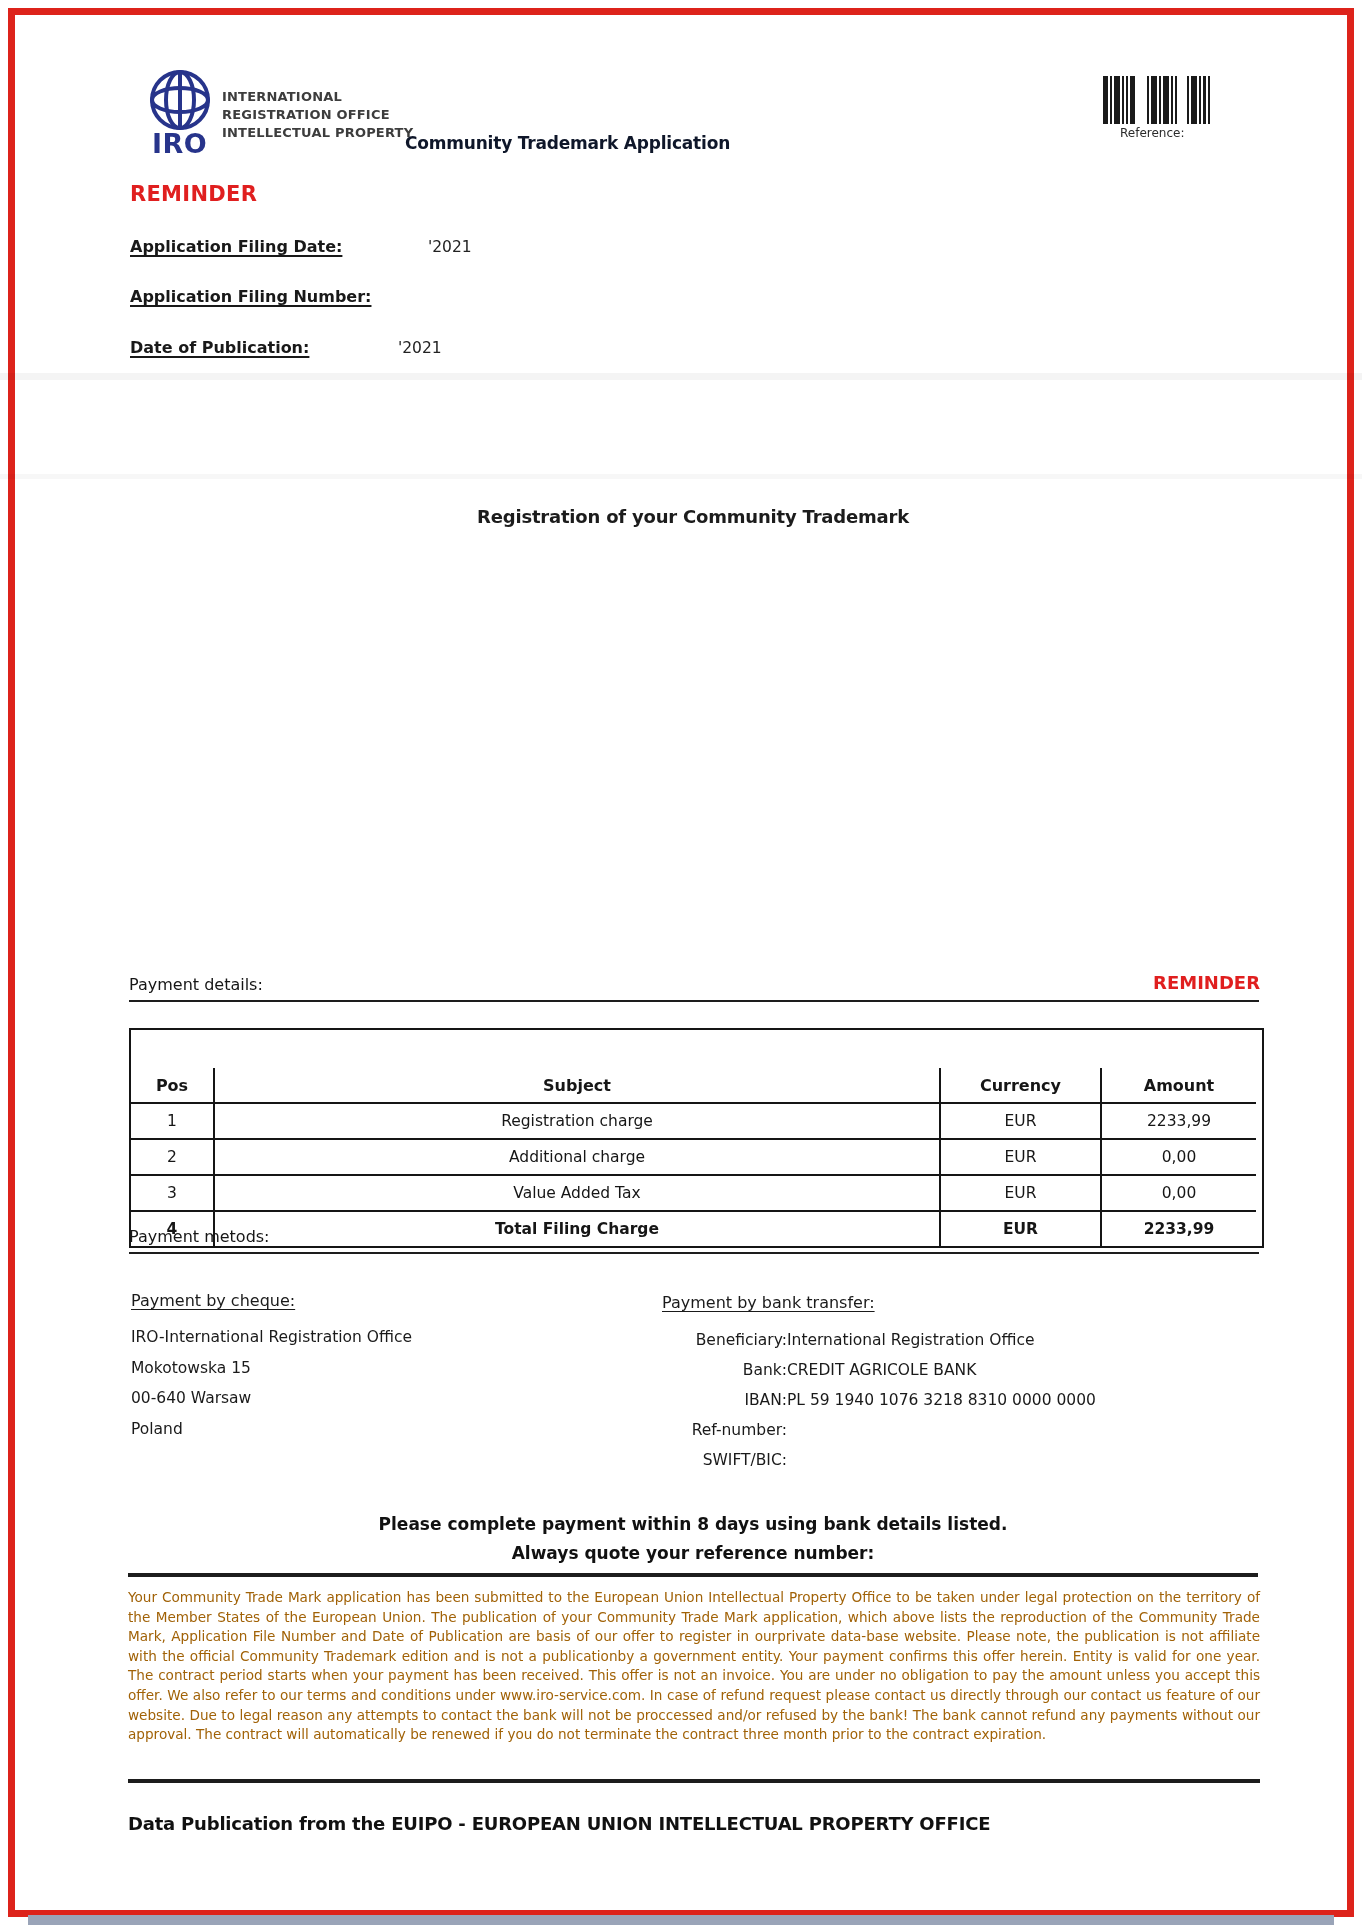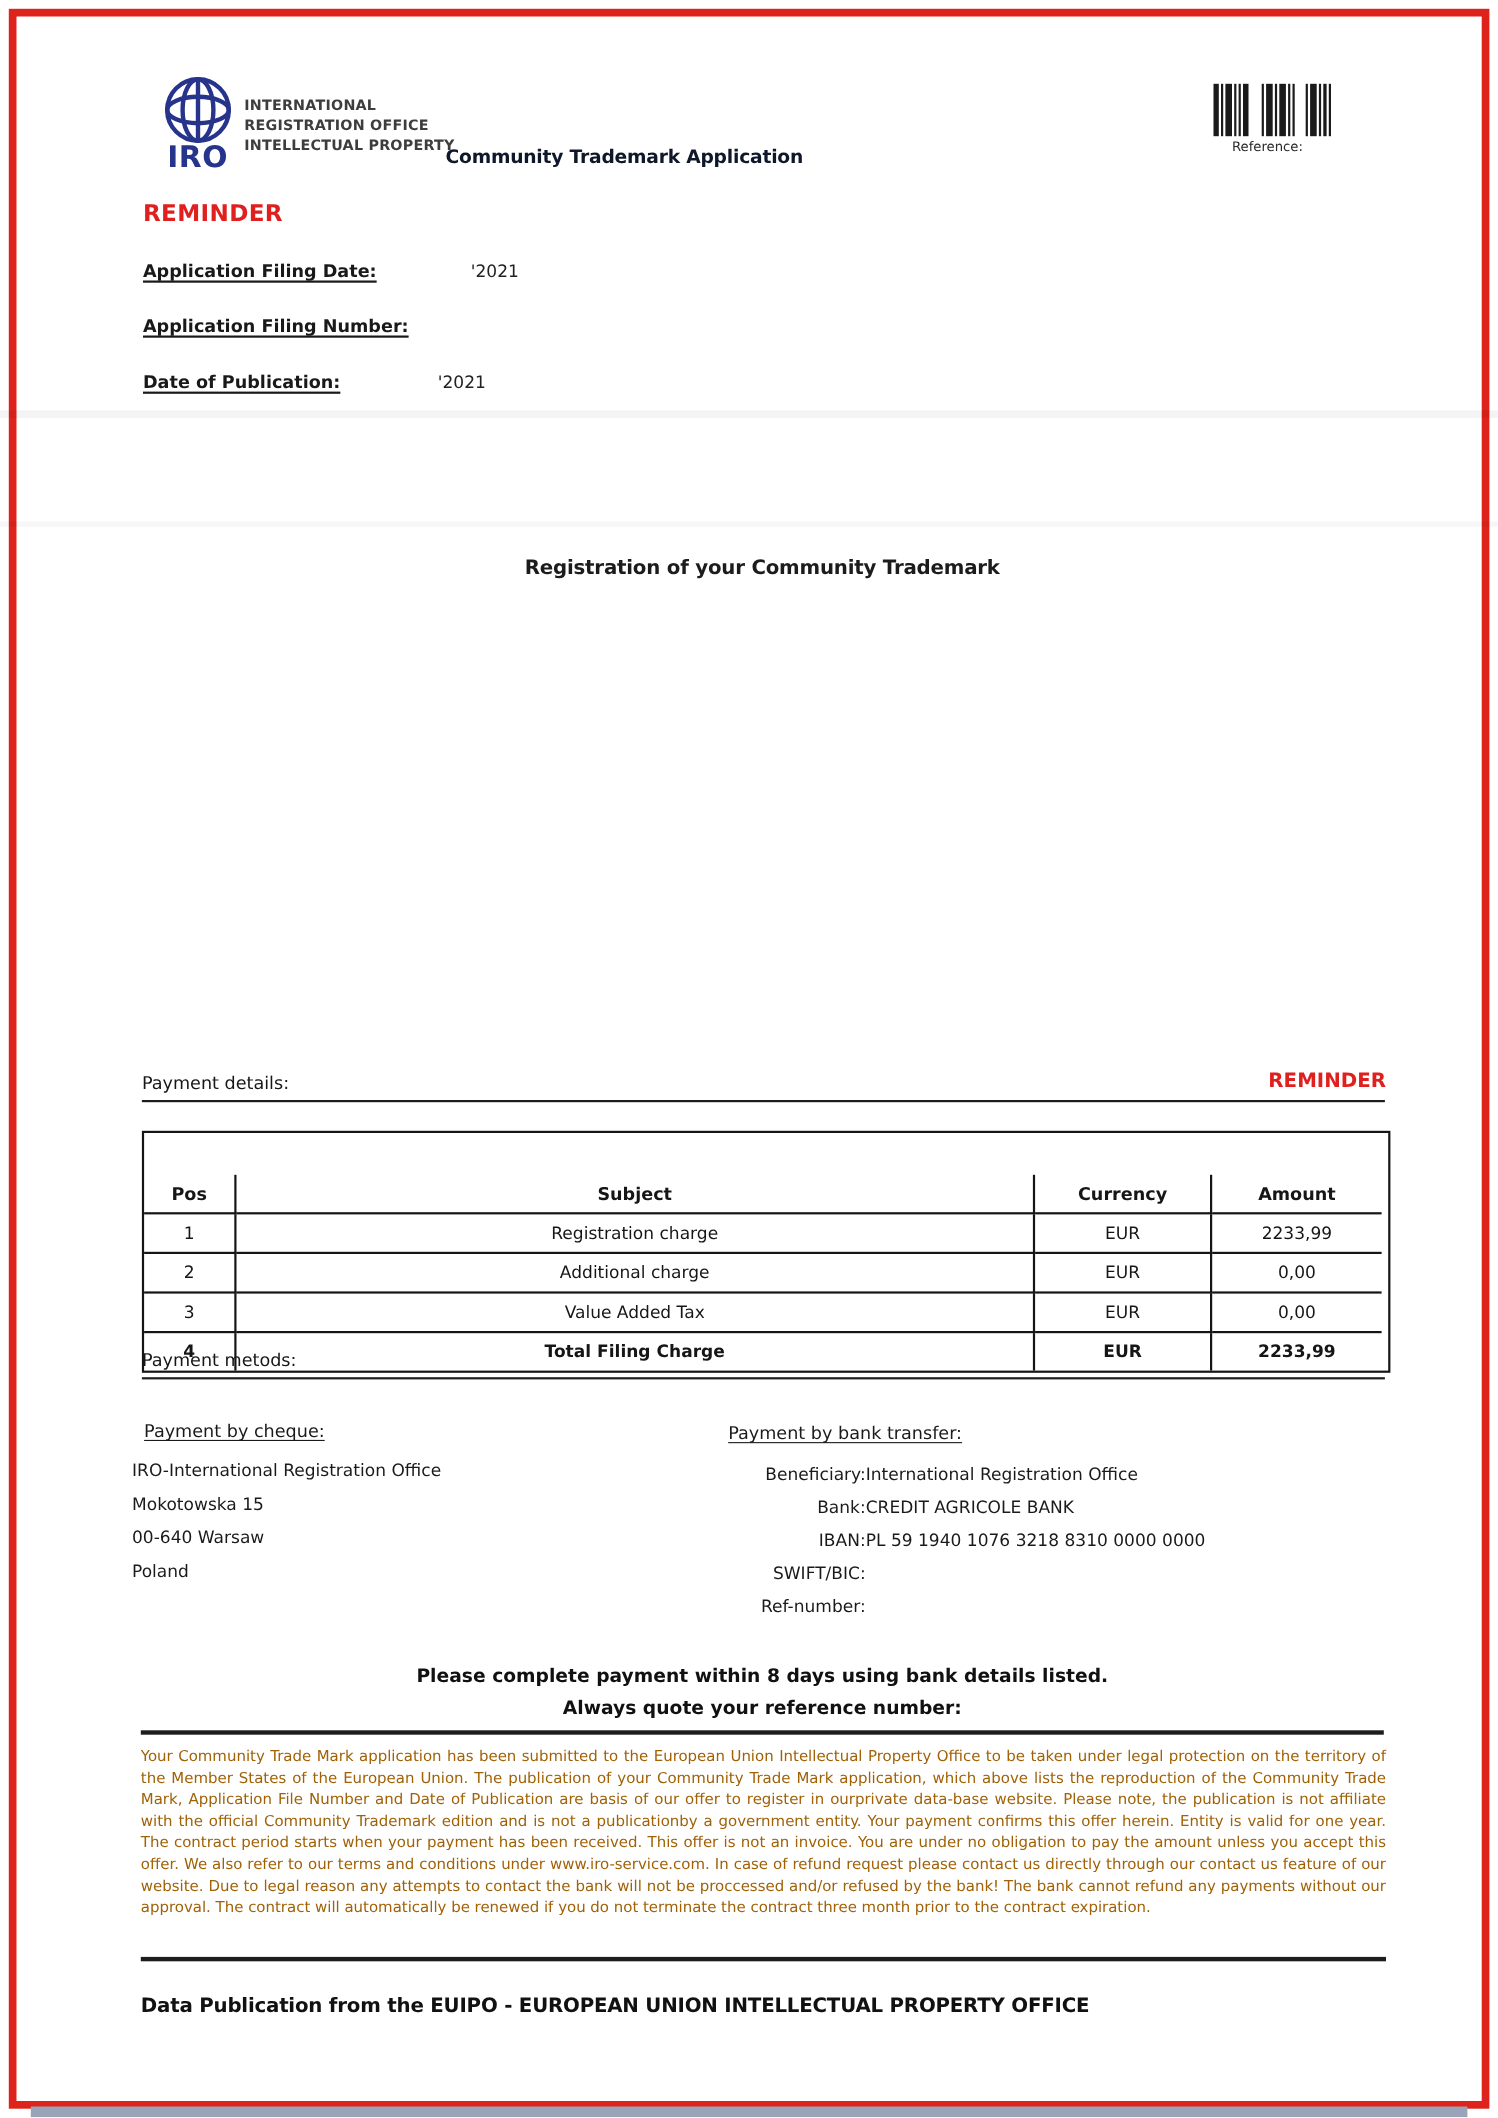--- a/index.html
+++ b/index.html
@@ -29,21 +29,21 @@
   .ct-cell{
     border-right:2px solid #151515;border-bottom:2px solid #151515;
     display:flex;align-items:center;justify-content:center;height:34px;font-size:15.5px;color:#161616;
   }
   .ct-cell:nth-child(4n){border-right:none;}
   .ct-cell:nth-last-child(-n+4){border-bottom:none;}
   .ct-head{font-weight:bold;font-size:16px;margin-top:38px;}
   .ct-bold{font-weight:bold;}
   .pm-label{left:129px;top:1227px;font-size:16px;color:#161616;}
   .col-heading{font-size:16px;color:#1a1a1a;text-decoration:underline;text-underline-offset:3px;}
-  .cheque-lines{left:120px;top:1322px;font-size:15.5px;line-height:30.5px;color:#1a1a1a;}
+  .cheque-lines{left:131px;top:1322px;font-size:15.5px;line-height:30.5px;color:#1a1a1a;}
   .bank-fields{left:662px;top:1325px;font-size:15.5px;color:#1a1a1a;}
   .bank-row{display:flex;height:30px;align-items:center;text-align:right;}
   .bank-label{width:125px;flex:0 0 125px;}
   .notice-line{left:128px;width:1130px;text-align:center;font-size:17px;font-weight:bold;color:#111;}
   .legal{left:128px;top:1588px;width:1132px;font-size:13.6px;line-height:19.6px;text-align:justify;color:#a16207;}
   .footer-title{left:128px;top:1793px;font-size:18px;font-weight:bold;color:#111;letter-spacing:-.2px;white-space:nowrap;margin-top:20px;}
   .bottom-bar{left:28px;right:28px;bottom:0;height:10px;background:#9aa4b8;}
 </style>
 </head>
 <body>
@@ -161,25 +161,25 @@
     </div>
     <div class="bank-row">
       <span class="bank-label">Bank:</span>
       <span>CREDIT AGRICOLE BANK</span>
     </div>
     <div class="bank-row">
       <span class="bank-label">IBAN:</span>
       <span>PL 59 1940 1076 3218 8310 0000 0000</span>
     </div>
     <div class="bank-row">
-      <span class="bank-label">SWIFT/BIC:</span>
+      <span class="bank-label">Ref-number:</span>
       <span></span>
     </div>
     <div class="bank-row">
-      <span class="bank-label">Ref-number:</span>
+      <span class="bank-label">SWIFT/BIC:</span>
       <span></span>
     </div>
   </div>
 
   <div class="abs notice-line" style="top:1514px">Please complete payment within 8 days using bank details listed.</div>
   <div class="abs notice-line" style="top:1543px">Always quote your reference number:</div>
   <div class="abs rule" style="left:128px;top:1573px;width:1130px;height:4px"></div>
 
   <div class="abs legal">Your Community Trade Mark application has been submitted to the European Union Intellectual Property Office to be taken under legal protection on the territory of the Member States of the European Union. The publication of your Community Trade Mark application, which above lists the reproduction of the Community Trade Mark, Application File Number and Date of Publication are basis of our offer to register in ourprivate data-base website. Please note, the publication is not affiliate with the official Community Trademark edition and is not a publicationby a government entity. Your payment confirms this offer herein. Entity is valid for one year. The contract period starts when your payment has been received. This offer is not an invoice. You are under no obligation to pay the amount unless you accept this offer. We also refer to our terms and conditions under www.iro-service.com. In case of refund request please contact us directly through our contact us feature of our website. Due to legal reason any attempts to contact the bank will not be proccessed and/or refused by the bank! The bank cannot refund any payments without our approval. The contract will automatically be renewed if you do not terminate the contract three month prior to the contract expiration.</div>
 

